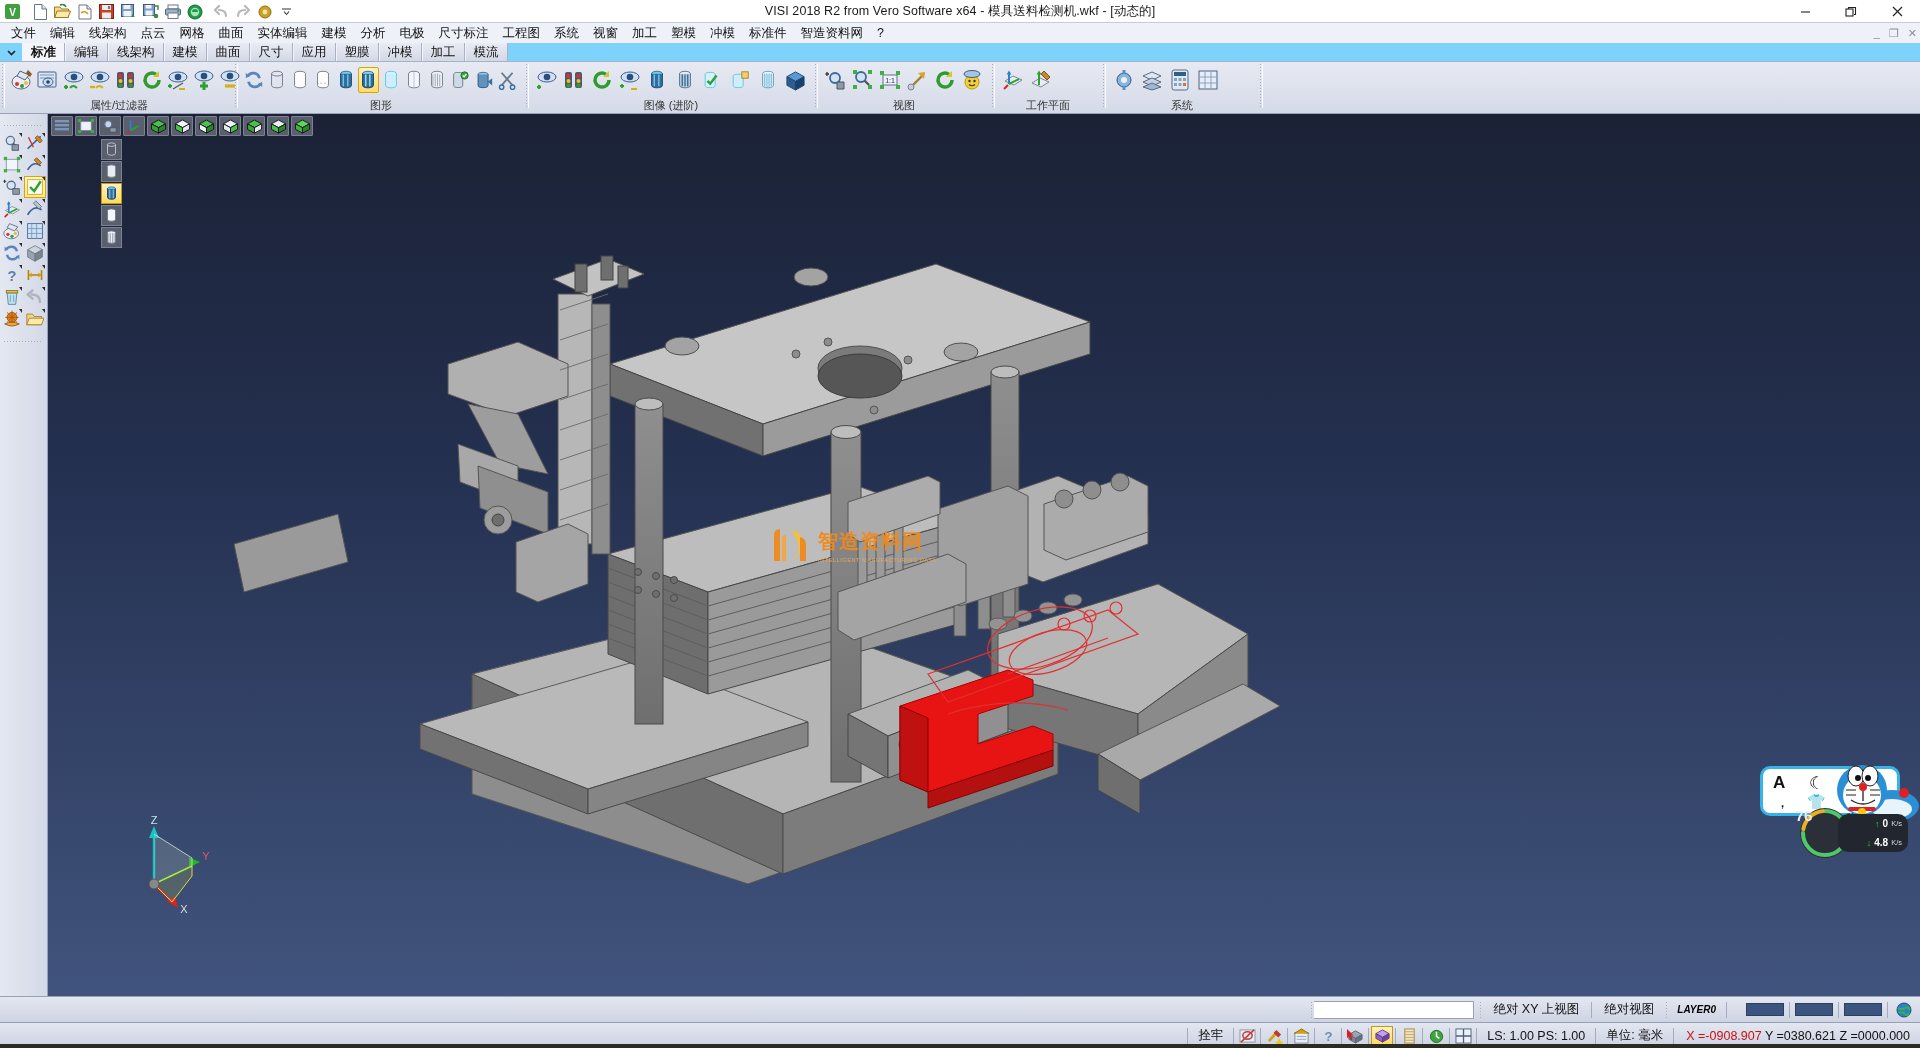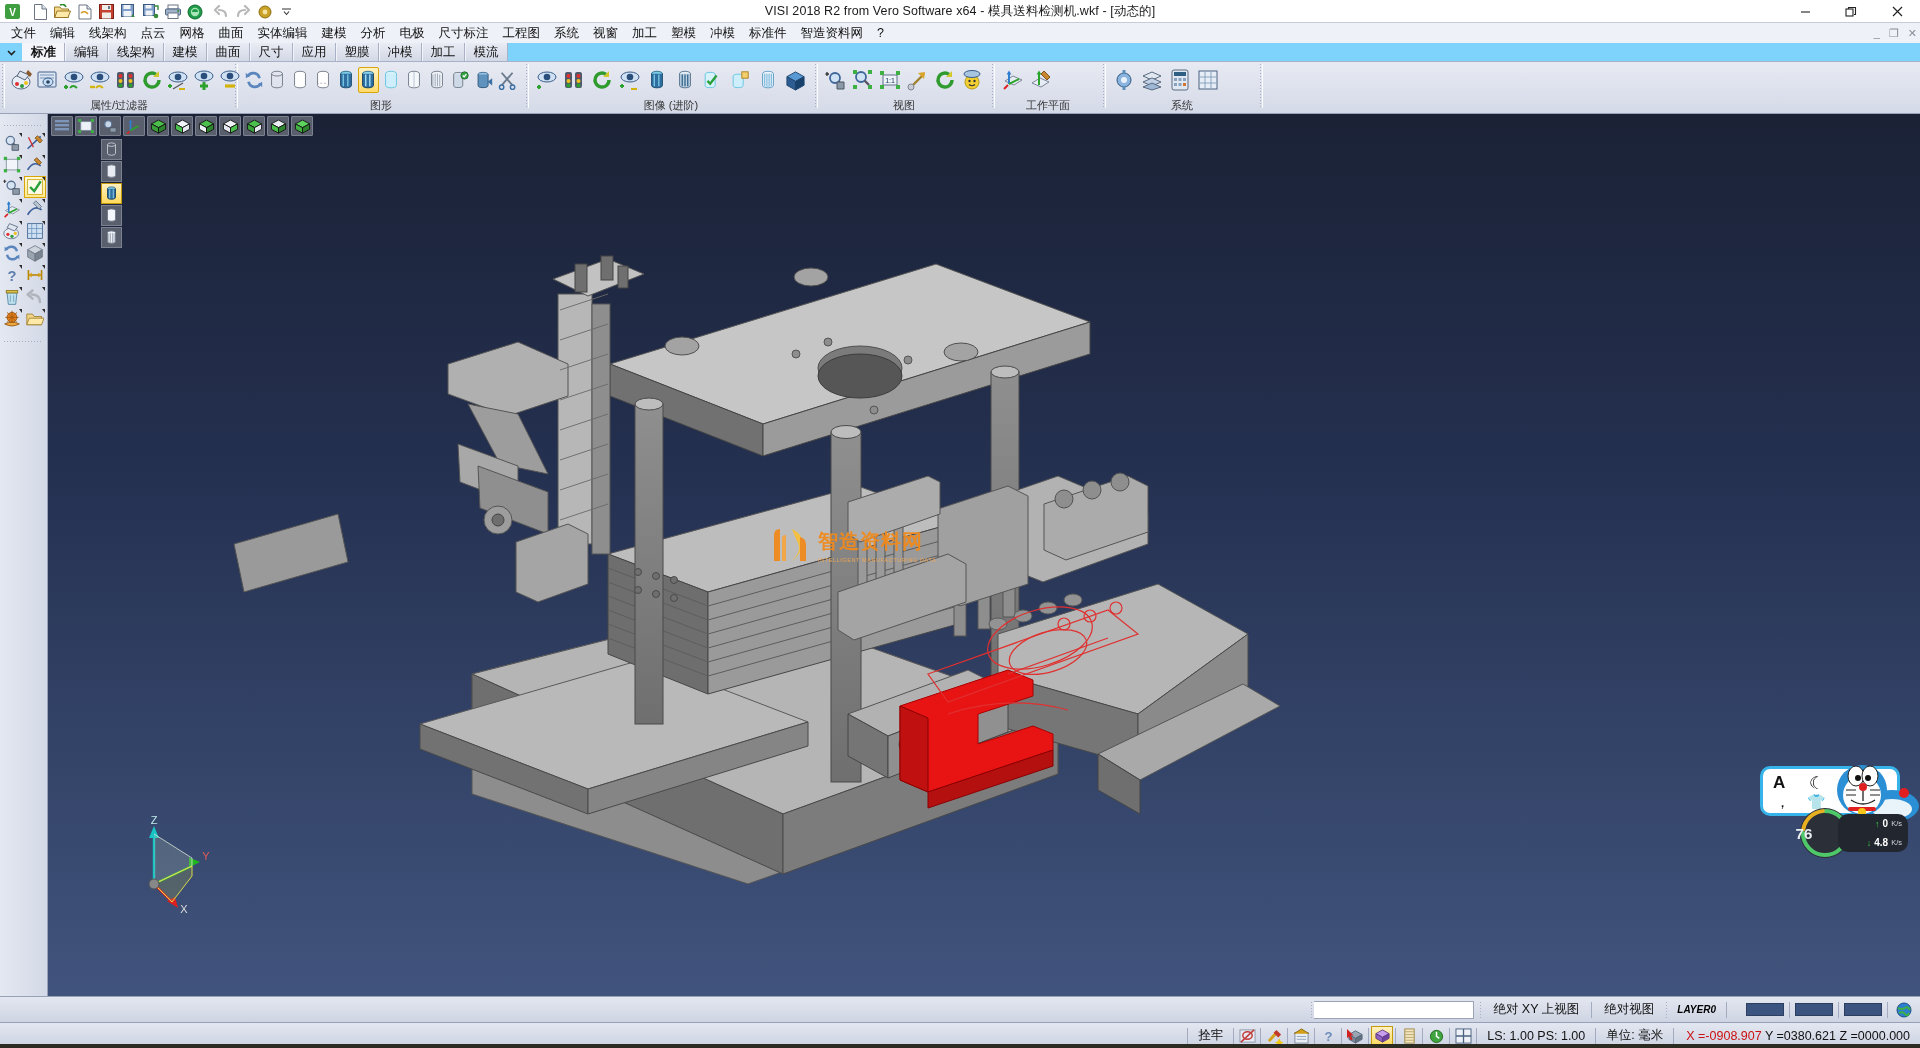--- a/index.html
+++ b/index.html
@@ -1277,21 +1277,21 @@
         <circle cx="28" cy="50" r="4" fill="#f5c518"></circle>
         <circle cx="70" cy="31" r="5" fill="#e02020"></circle>
       </svg>
 
       <svg style="position:absolute;left:36px;top:42px;" width="58" height="58" viewBox="0 0 58 58">
         <circle cx="29" cy="29" r="25" fill="#2b2f38"></circle>
         <circle cx="29" cy="29" r="22" fill="none" stroke="#3a4049" stroke-width="4"></circle>
         <circle cx="29" cy="29" r="22" fill="none" stroke="#4fc86a" stroke-width="4" stroke-dasharray="103 138" stroke-linecap="round" transform="rotate(-90 29 29)"></circle>
         <circle cx="29" cy="29" r="22" fill="none" stroke="#e8b020" stroke-width="4" stroke-dasharray="28 138" stroke-dashoffset="-107" stroke-linecap="round" transform="rotate(-90 29 29)"></circle>
       </svg>
-      <div class="meter" style="background:transparent;left:38px;top:50px;width:54px;height:42px;gap:35px;">
+      <div class="meter" style="background:transparent;left:38px;top:32px;width:54px;height:42px;gap:35px;">
         <span class="pct">76</span>
           <span class="pctsym">%</span>
       </div>
       <div class="netbox">
         <div class="netrow">
           <span class="arrowup">↑</span>
           <b>0</b>
           <span class="unit">K/s</span>
         </div>
         <div class="netrow">

